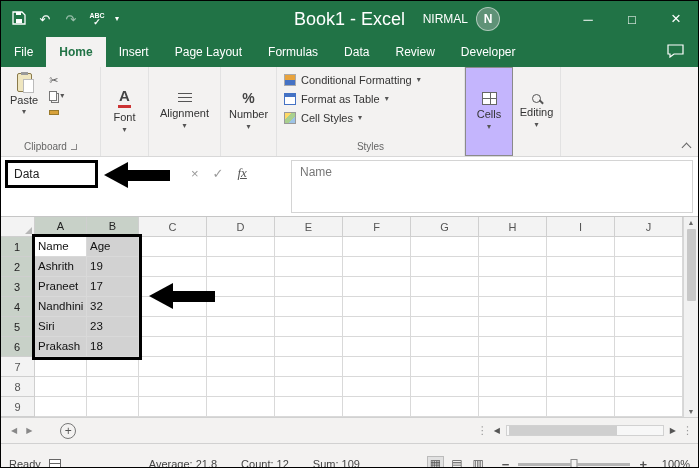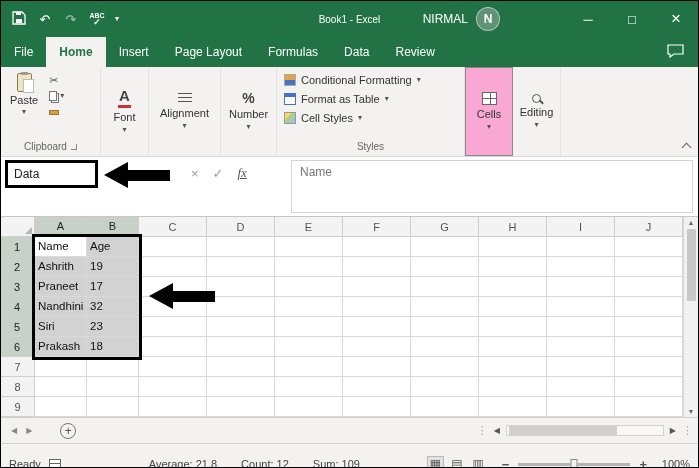--- a/index.html
+++ b/index.html
@@ -6,21 +6,21 @@
   body { font-family:"Liberation Sans", sans-serif; background:#fff; }
   .window { width:699px; height:468px; border:1px solid #000; background:#fff; display:flex; flex-direction:column; overflow:hidden; position:relative; }
 
   
   .titlebar { height:36px; background:#217346; color:#fff; display:flex; align-items:center; position:relative; flex-shrink:0; }
   .qat { display:flex; align-items:center; gap:10px; padding-left:10px; font-size:13px; z-index:2; }
   .qicon { width:16px; text-align:center; cursor:default; }
   .dim { opacity:.55; }
   .spell { display:flex; flex-direction:column; align-items:center; line-height:6px; font-size:7px; font-weight:bold; }
   .spell .ck { font-size:9px; }
-  .title { position:absolute; left:0; right:0; text-align:center; font-size:10px; pointer-events:none; }
+  .title { position:absolute; left:0; right:0; text-align:center; font-size:18px; pointer-events:none; }
   .rightcluster { margin-left:auto; display:flex; align-items:center; z-index:2; }
   .username { font-size:12px; margin-right:8px; }
   .avatar { width:24px; height:24px; border-radius:50%; background:#5f9277; border:1px solid rgba(255,255,255,.5); display:flex; align-items:center; justify-content:center; font-size:12px; font-weight:bold; }
   .spacer70 { width:66px; }
   .wbtn { width:44px; height:36px; display:flex; align-items:center; justify-content:center; font-size:13px; cursor:default; }
   .wbtn.closebtn { font-size:17px; }
 
   
   .menubar { height:30px; background:#217346; display:flex; align-items:stretch; color:#fff; font-size:12px; flex-shrink:0; }
   .mtab { padding:0 13px; display:flex; align-items:center; cursor:default; }
@@ -51,21 +51,21 @@
   .alicon { width:14px; height:11px; background:repeating-linear-gradient(to bottom,#555 0 1.5px,transparent 1.5px 4px); }
   .pcticon { font-size:14px; font-weight:bold; color:#444; line-height:1; }
   .stylesgrp { width:188px; }
   .styles-item { display:flex; align-items:center; gap:5px; padding:2px 3px; height:19px; }
   .cficon { width:12px; height:12px; border:1px solid #aaa; background:linear-gradient(to bottom,#e8a33d 0 50%,#4472c4 50%); }
   .faticon { width:12px; height:12px; border:1px solid #4472c4; background:linear-gradient(#4472c4 0 3px,#fff 3px); }
   .csicon { width:12px; height:12px; border:1px solid #999; background:linear-gradient(135deg,#ffd966 0 33%,#a9d08e 33% 66%,#9dc3e6 66%); }
   .tableicon { width:15px; height:13px; border:1px solid #666; background:#fff; position:relative; }
   .tableicon::before { content:""; position:absolute; left:0; right:0; top:5px; border-top:1px solid #666; }
   .tableicon::after { content:""; position:absolute; top:0; bottom:0; left:7px; border-left:1px solid #666; }
-  .grp-cells { background:#f9a8d4; border:1px solid #8a8a8a; }
+  .grp-cells { background:#c4b5fd; border:1px solid #8a8a8a; }
   .magicon { width:9px; height:9px; border:1.5px solid #555; border-radius:50%; position:relative; }
   .magicon::after { content:""; position:absolute; width:5px; height:1.5px; background:#555; right:-4px; bottom:-1px; transform:rotate(45deg); }
   .collapse-chev { position:absolute; right:8px; bottom:5px; width:7px; height:7px; border-left:1.5px solid #666; border-top:1.5px solid #666; transform:rotate(45deg); }
 
   
   .formularow { height:60px; background:#fff; position:relative; border-bottom:1px solid #c6c6c6; flex-shrink:0; }
   .nb-annot { position:absolute; left:4px; top:3px; width:93px; height:28px; border:3px solid #000; background:#fff; display:flex; align-items:center; }
   .namebox { padding-left:6px; font-size:12px; color:#222; width:100%; }
   .fbtns { position:absolute; left:190px; top:8px; display:flex; align-items:center; gap:14px; color:#999; font-size:13px; }
   .fxlbl { font-family:"Liberation Serif", serif; font-style:italic; color:#555; font-size:13px;text-decoration:underline; }
@@ -156,20 +156,21 @@
 
   <div class="menubar">
     <div style="display:flex;align-items:stretch;">
         <div class="mtab">File</div>
         <div class="mtab active">Home</div>
         <div class="mtab">Insert</div>
         <div class="mtab">Page Layout</div>
         <div class="mtab">Formulas</div>
         <div class="mtab">Data</div>
         <div class="mtab">Review</div>
+        <div class="mtab">Developer</div>
       </div>
     <div class="commentwrap">
       <span>
         <svg width="17" height="14" viewBox="0 0 17 14">
             <path d="M1 1h15v9H7l-4 3v-3H1z" fill="none" stroke="#fff" stroke-width="1.2"></path>
           </svg>
       </span>
     </div>
   </div>
 

